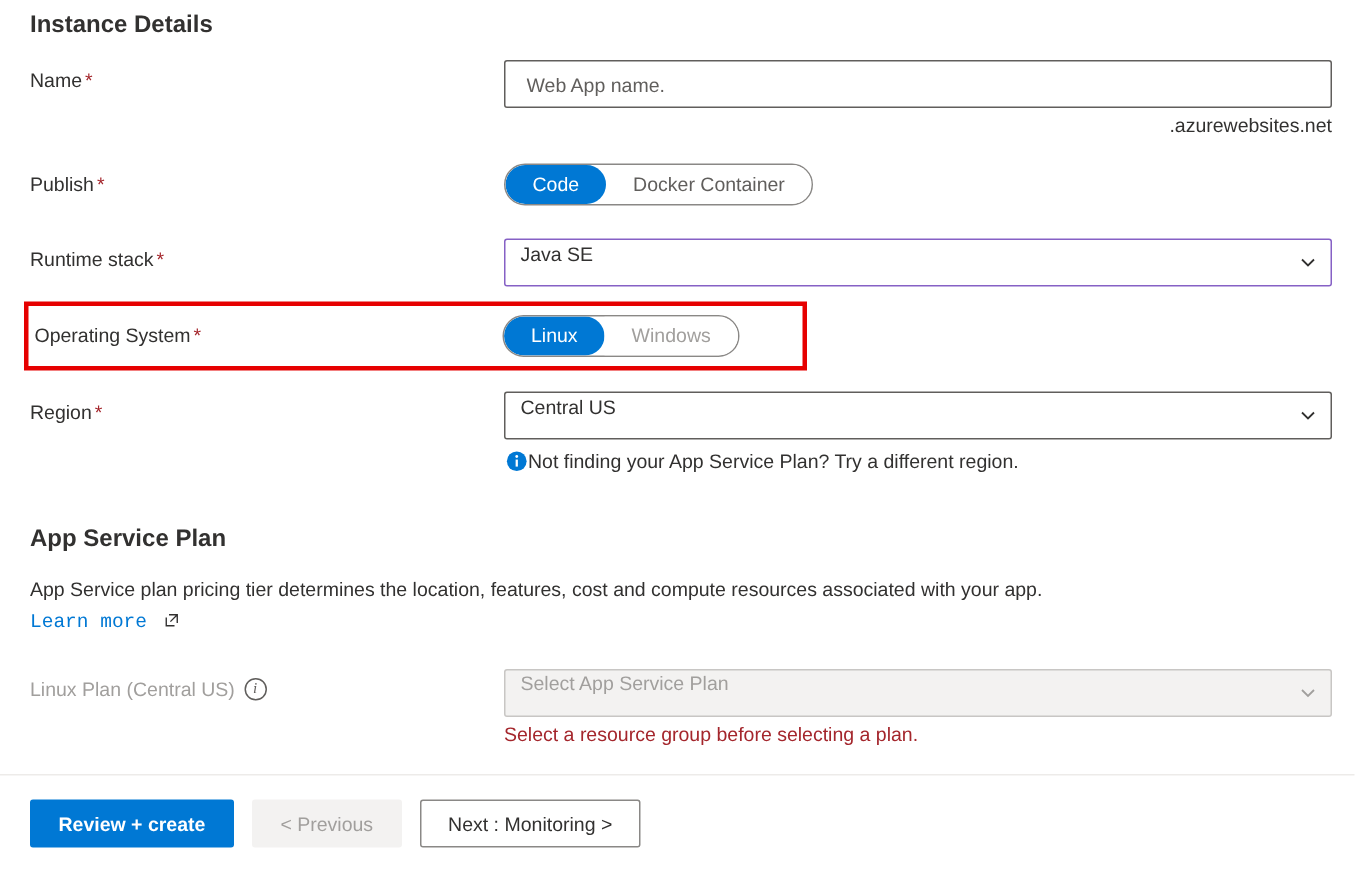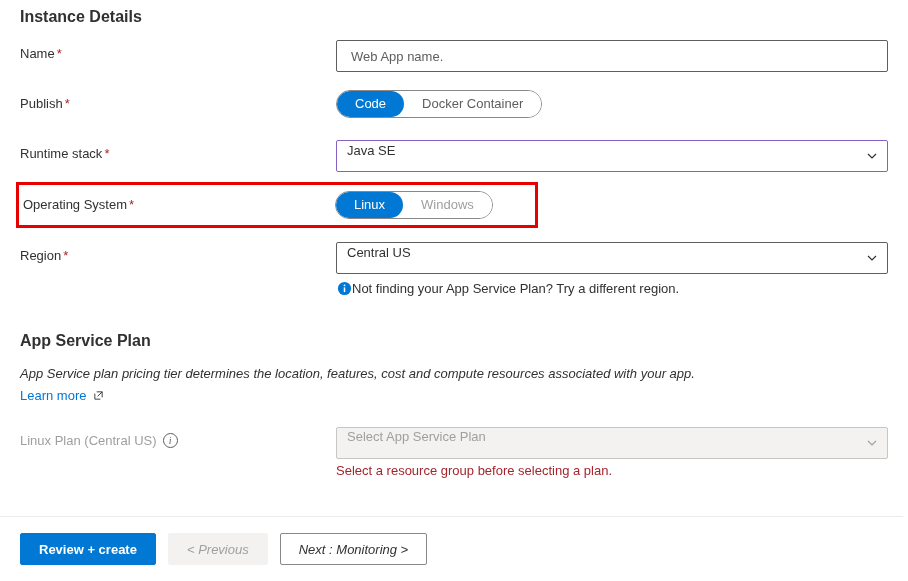--- a/index.html
+++ b/index.html
@@ -126,21 +126,20 @@
       height: 16px;
       display: inline-flex;
       align-items: center;
       justify-content: center;
     }
     .help-text {
       font-size: 13px;
       color: #323130;
       margin-bottom: 4px;
       line-height: 1.5;
-      font-style: italic;
     }
     .link { color: #0078d4; cursor: pointer; }
     .ext-icon { margin-left: 3px; }
     .error-text { color: #a4262c; font-size: 13px; margin-top: 4px; }
     .section-gap { margin-top: 36px; }
     .label-with-icon { display: inline-flex; align-items: center; gap: 6px; text-align: center; }
     .circle-info {
       width: 15px; height: 15px;
       border: 1px solid #605e5c;
       border-radius: 50%;
@@ -174,41 +173,41 @@
     .btn-primary {
       background: #0078d4;
       color: #fff;
       border-color: #0078d4;
       font-weight: 600;
     }
     .btn-secondary {
       background: #fff;
       color: #323130;
       border: 1px solid #8a8886;
-      font-style: italic;
     }
     .btn-secondary.disabled {
       background: #f3f2f1;
       color: #a19f9d;
       border-color: #f3f2f1;
       cursor: default;
     }
   </style>
 </head>
 <body>
 
 <div class="content">
   <div class="section-title">Instance Details</div>
 
   <div class="form-row">
     <div class="label-col">
       <span>Name</span><span class="required">*</span>
     </div>
     <div class="field-col">
       <input type="text" class="text-input" placeholder="Web App name." style="">
+      <div class="suffix-text">.azurewebsites.net</div>
     </div>
   </div>
 
   <div class="form-row">
     <div class="label-col">
       <span>Publish</span><span class="required">*</span>
     </div>
     <div class="field-col">
       <div class="pill-group">
         <div class="pill active">Code</div>
@@ -271,21 +270,21 @@
             </svg>
         </span>
         <span>Not finding your App Service Plan? Try a different region.</span>
       </div>
     </div>
   </div>
 
   <div class="section-gap">
     <div class="section-title">App Service Plan</div>
     <div class="help-text">App Service plan pricing tier determines the location, features, cost and compute resources associated with your app.</div>
-    <div style="margin-bottom:24px;">
+    <div style="margin-bottom:24px;font-family:Liberation Mono, monospace;">
       <span class="link">
         <span>Learn more</span><span class="ext-icon">
           <svg width="11" height="11" viewBox="0 0 12 12" style="vertical-align:-1px;">
               <path d="M4 2h6v6M10 2L5 7M8 10H2V4" stroke="#323130" stroke-width="1" fill="none"></path>
             </svg>
         </span>
       </span>
     </div>
 
     <div class="form-row" style="margin-bottom:4px;">

